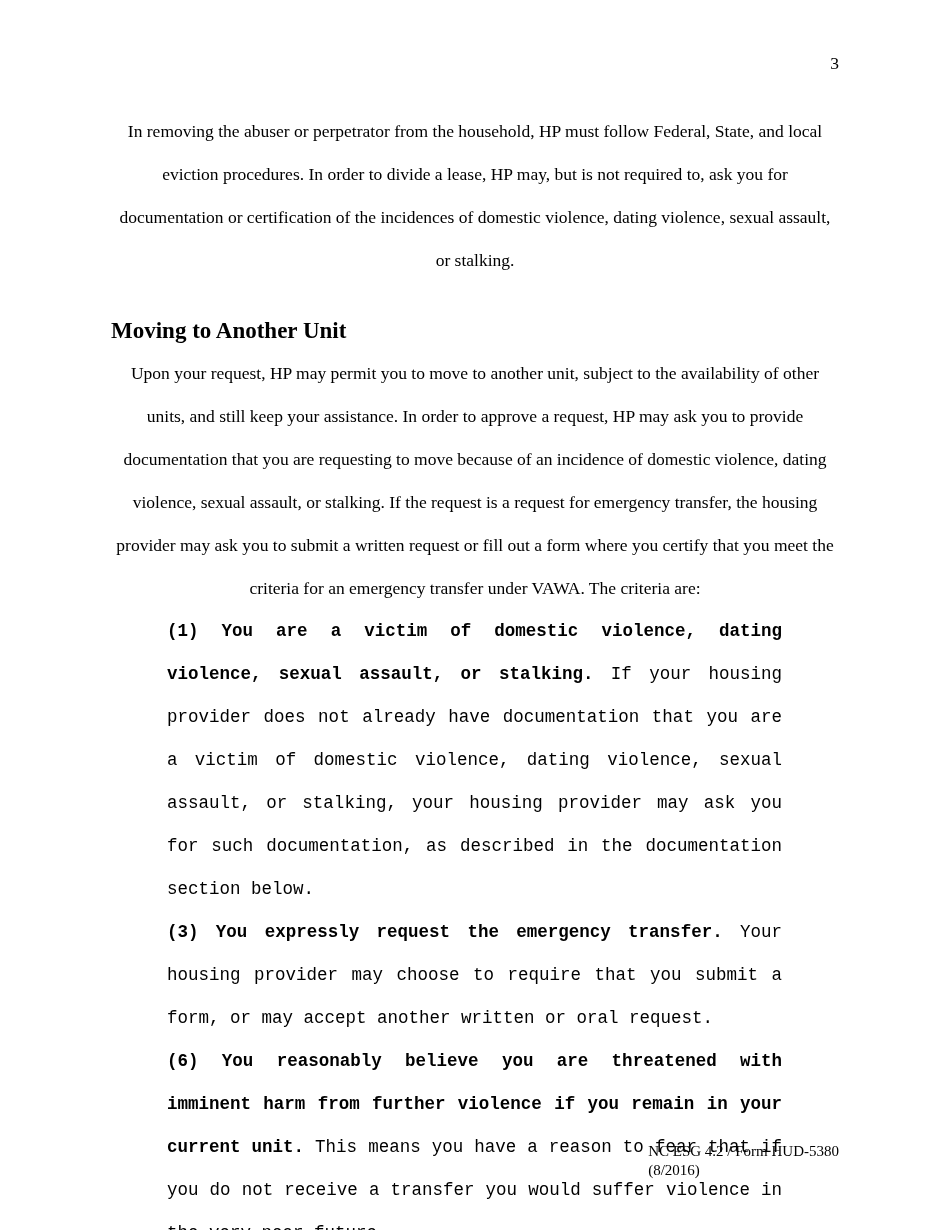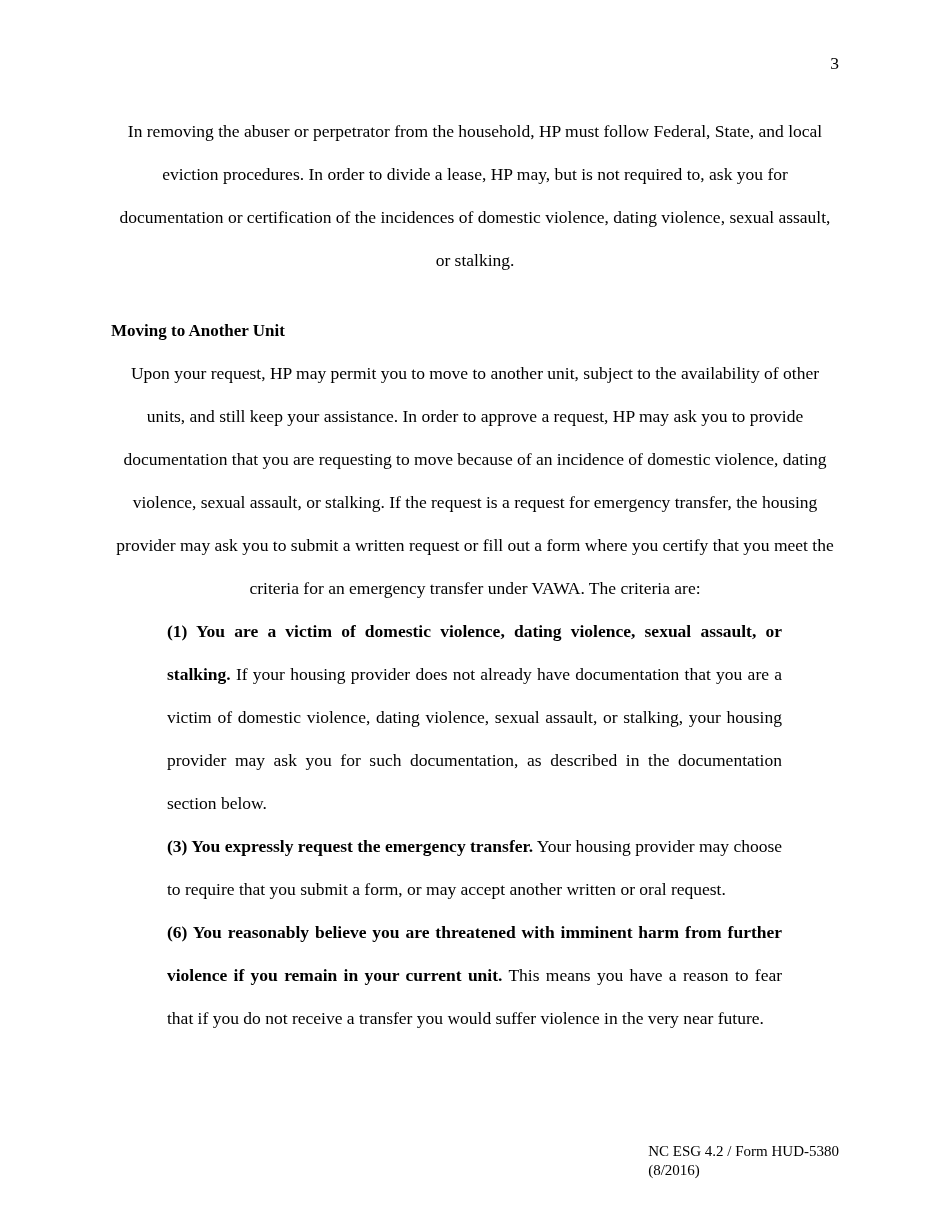--- a/index.html
+++ b/index.html
@@ -25,30 +25,31 @@
     line-height: 22px;
     margin-bottom: 36px;
   }
   p.body-para {
     font-size: 17.5px;
     line-height: 43px;
     margin: 0;
     text-align: center;
   }
   h3.section-heading {
-    font-size: 17px;
+    font-size: 23px;
     line-height: 43px;
     font-weight: bold;
     margin: 27px 0 0 0;
   }
   .criteria p.criterion {
     font-size: 17.5px;
     line-height: 43px;
     margin: 0 57px 0 56px;
     text-align: justify;
+    font-family: Liberation Mono, monospace;
   }
   .criteria p.criterion strong {
     font-weight: bold;
   }
   .page-footer {
     position: absolute;
     right: 111px;
     bottom: 50px;
     text-align: left;
     font-size: 15px;

